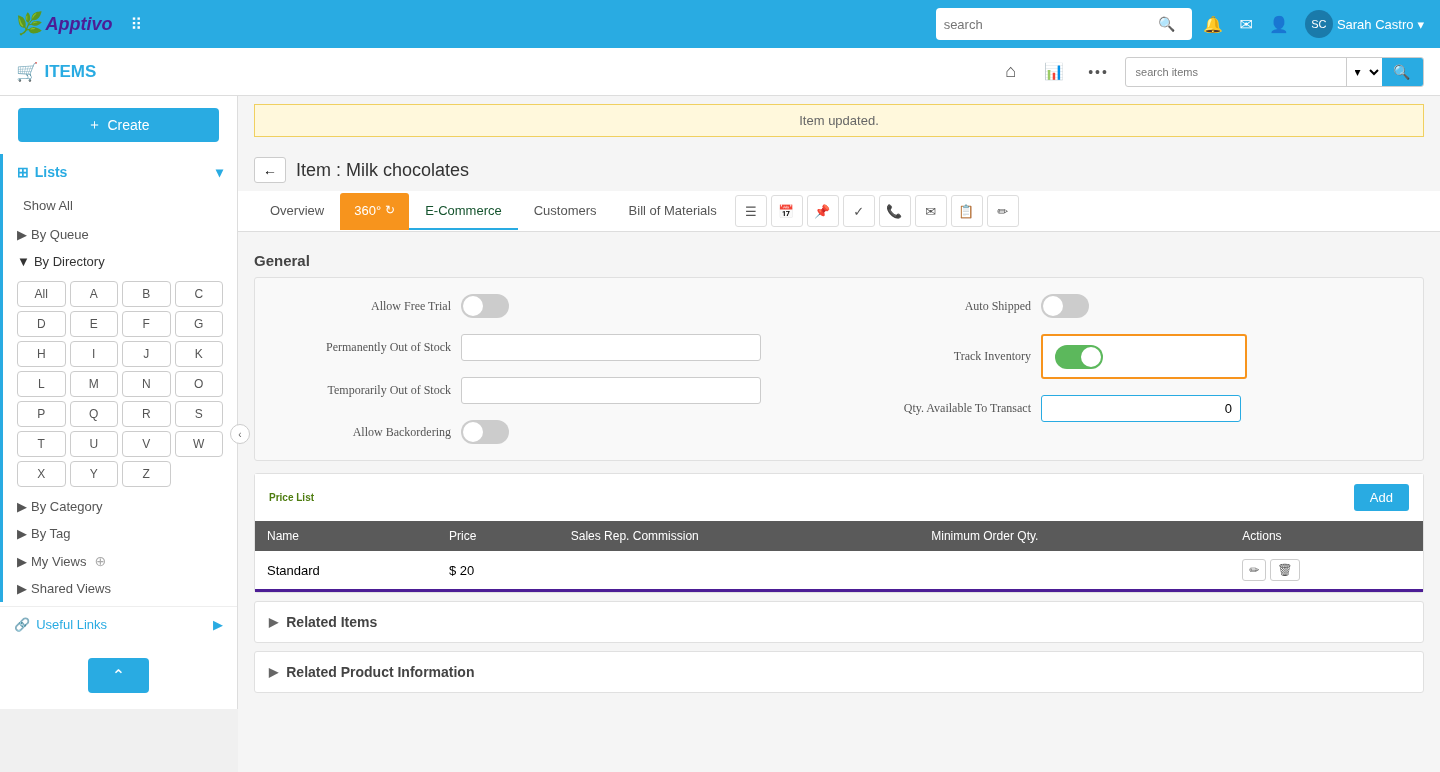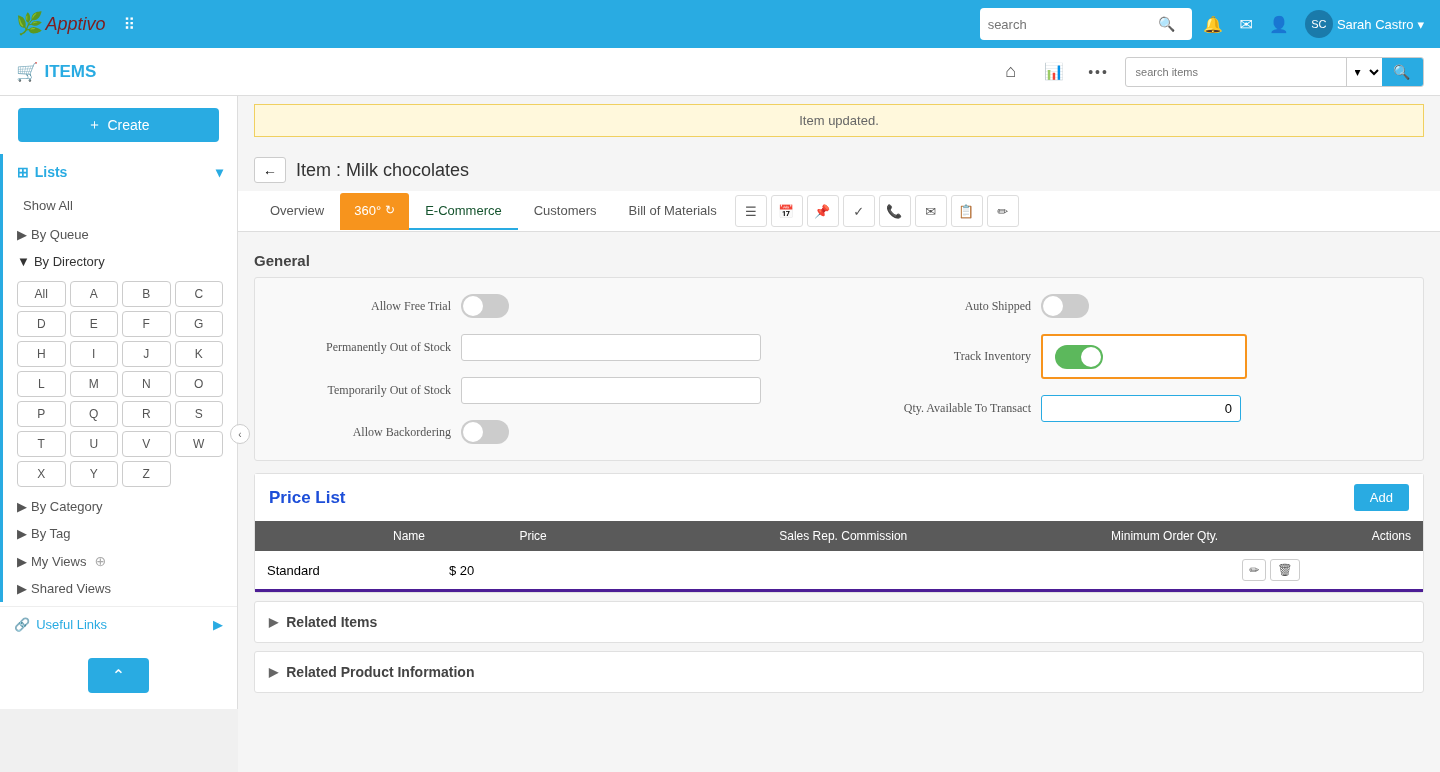--- a/index.html
+++ b/index.html
@@ -10,21 +10,21 @@
       background: #29abe2;
       height: 48px;
       display: flex;
       align-items: center;
       padding: 0 16px;
       gap: 12px;
     }
     .logo-area { display: flex; align-items: center; gap: 8px; margin-right: auto; }
     .search-bar {
       display: flex; align-items: center; background: white; border-radius: 4px;
-      padding: 4px 8px; gap: 6px; width: 212px;
+      padding: 4px 8px; gap: 6px; width: 256px;
     }
     .search-bar input { border: none; outline: none; font-size: 13px; width: 100%; color: #666; }
     .search-icon-btn { background: #29abe2; border: none; cursor: pointer; padding: 4px 8px; border-radius: 3px; }
     .nav-icons { display: flex; align-items: center; gap: 16px; }
     .user-info { color: white; font-size: 13px; display: flex; align-items: center; gap: 4px; cursor: pointer; }
     .user-avatar { width: 28px; height: 28px; border-radius: 50%; background: #1a7aaa; display: flex; align-items: center; justify-content: center; color: white; font-size: 11px; }
 
     
     .sub-nav {
       background: white;
@@ -214,28 +214,28 @@
       margin-top: 12px;
       background: white;
       border: 1px solid #e0e0e0;
       border-radius: 3px;
     }
     .price-list-header {
       display: flex; align-items: center; justify-content: space-between;
       padding: 10px 14px;
       background: white;
     }
-    .price-list-title { font-size: 17px; color: #1d4ed8; font-weight: bold; }
+    .price-list-title { font-size: 10px; color: #4d7c0f; font-weight: bold; }
     .add-btn {
       background: #29abe2; color: white; border: none;
       border-radius: 3px; padding: 6px 16px; cursor: pointer; font-size: 13px;
     }
     .price-table { width: 100%; border-collapse: collapse; }
     .price-table th {
-      background: #5a5a5a; color: white; text-align: right;
+      background: #5a5a5a; color: white; text-align: left;
       padding: 8px 12px; font-size: 12px; font-weight: normal;
     }
     .price-table td { padding: 8px 12px; border-bottom: 3px solid #4c1d95; font-size: 13px; }
     .price-table .action-btns { display: flex; gap: 4px; }
     .action-btn {
       background: white; border: 1px solid #ccc; border-radius: 3px;
       padding: 3px 6px; cursor: pointer; font-size: 12px; color: #555;
     }
 
     
@@ -271,21 +271,21 @@
     }
     .sidebar-wrapper { position: relative; }
   </style>
 </head>
 <body>
 
 <div class="top-nav">
   <div class="logo-area">
     <span style="color:white;font-size:20px;font-weight:bold;display:flex;align-items:center;gap:2px;">
       <span style="color:#8dc63f;font-size:22px;">🌿</span>
-      <span style="color:#7f1d1d;font-size:18px;font-weight:normal;font-style:italic;">Apptivo</span>
+      <span style="color:#4c1d95;font-size:18px;font-weight:bold;font-style:italic;">Apptivo</span>
     </span>
     <span style="color:white;font-size:16px;cursor:pointer;margin-left:10px;">⠿</span>
   </div>
   <div class="search-bar">
     <input type="text" placeholder="search" style="">
     <button class="search-icon-btn" style="background:transparent;border:none;color:#999;font-size:14px;cursor:pointer;">🔍</button>
   </div>
   <div class="nav-icons">
     <span style="color:white;font-size:16px;cursor:pointer;">🔔</span>
     <span style="color:white;font-size:16px;cursor:pointer;">✉</span>

